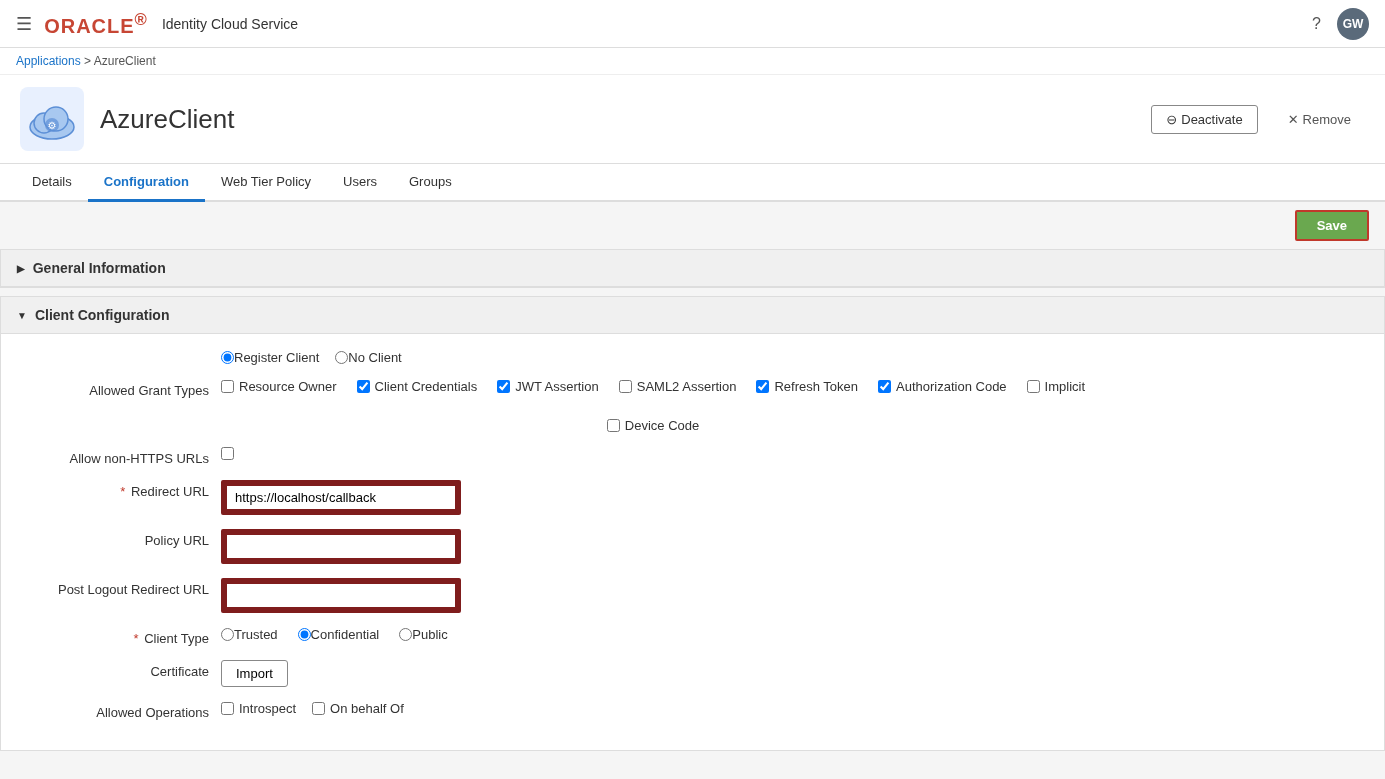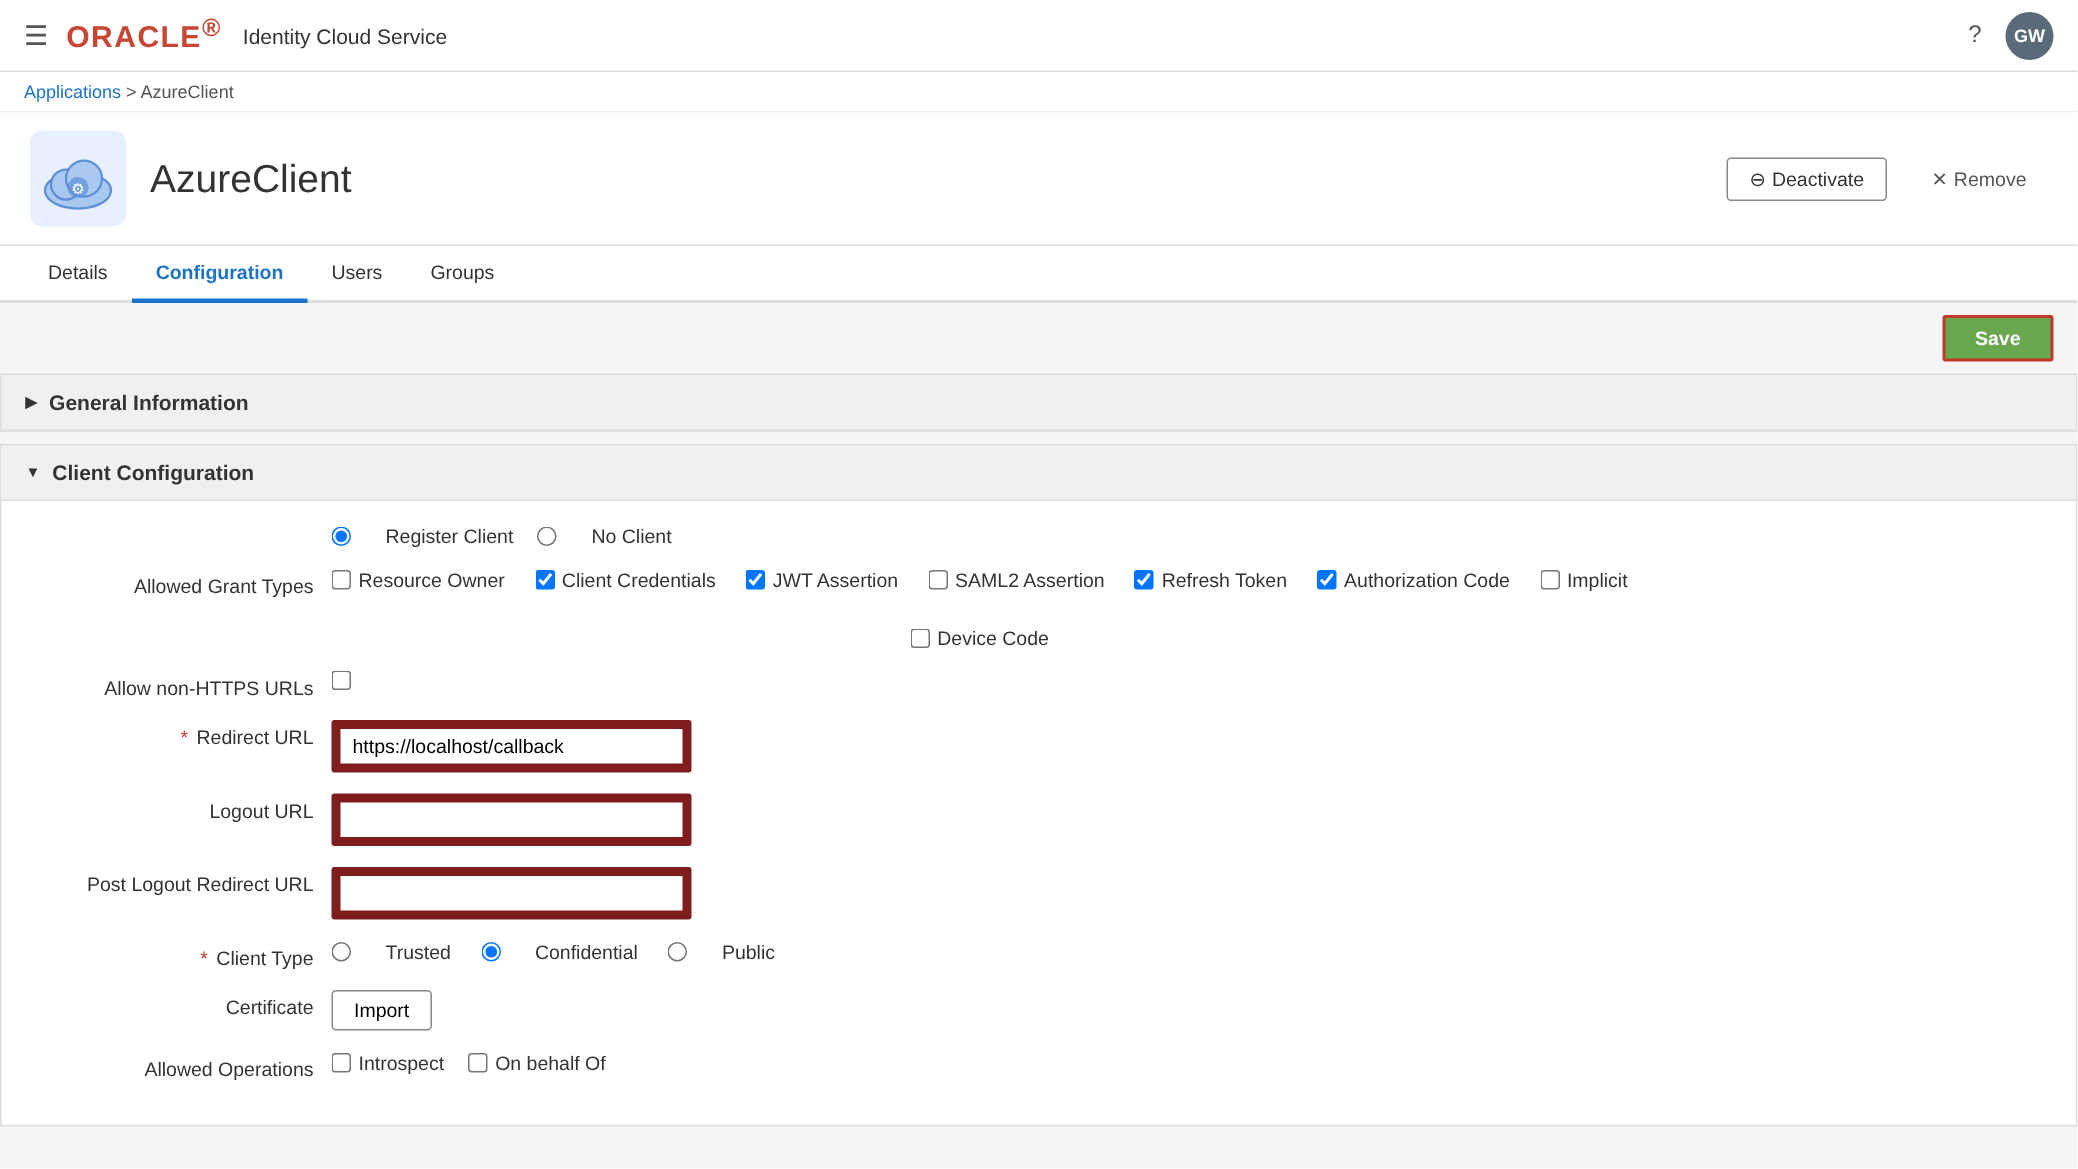--- a/index.html
+++ b/index.html
@@ -164,21 +164,21 @@
       display: flex;
       align-items: center;
       flex-wrap: wrap;
       gap: 16px;
     }
 
     
     .radio-group, .checkbox-group {
       display: flex;
       align-items: center;
-      gap: 23px;
+      gap: 0;
       font-size: 13px;
     }
     .radio-group input[type=radio],
     .checkbox-group input[type=checkbox] {
       cursor: pointer;
     }
 
     
     .grant-types {
       display: flex;
@@ -260,20 +260,21 @@
     <button class="btn-remove">
       <span>✕</span>
       <span>Remove</span>
     </button>
   </div>
 </div>
 
 <div class="tabs">
   <div class="tab">Details</div>
   <div class="tab active">Configuration</div>
+  <div class="tab">Web Tier Policy</div>
   <div class="tab">Users</div>
   <div class="tab">Groups</div>
 </div>
 
 <div class="content">
 
   <div class="save-bar">
     <button class="btn-save">Save</button>
   </div>
 
@@ -358,21 +359,21 @@
         <div class="form-label">
           <span class="required">*</span>
           <span>Redirect URL</span>
         </div>
         <div class="form-control">
           <input type="text" value="https://localhost/callback" style="">
         </div>
       </div>
 
       <div class="form-row">
-        <div class="form-label">Logout URL</div>
+        <div class="form-label">Policy URL</div>
         <div class="form-control">
           <input type="text" style="">
         </div>
       </div>
 
       <div class="form-row">
         <div class="form-label">Post Logout Redirect URL</div>
         <div class="form-control">
           <input type="text" style="">
         </div>

